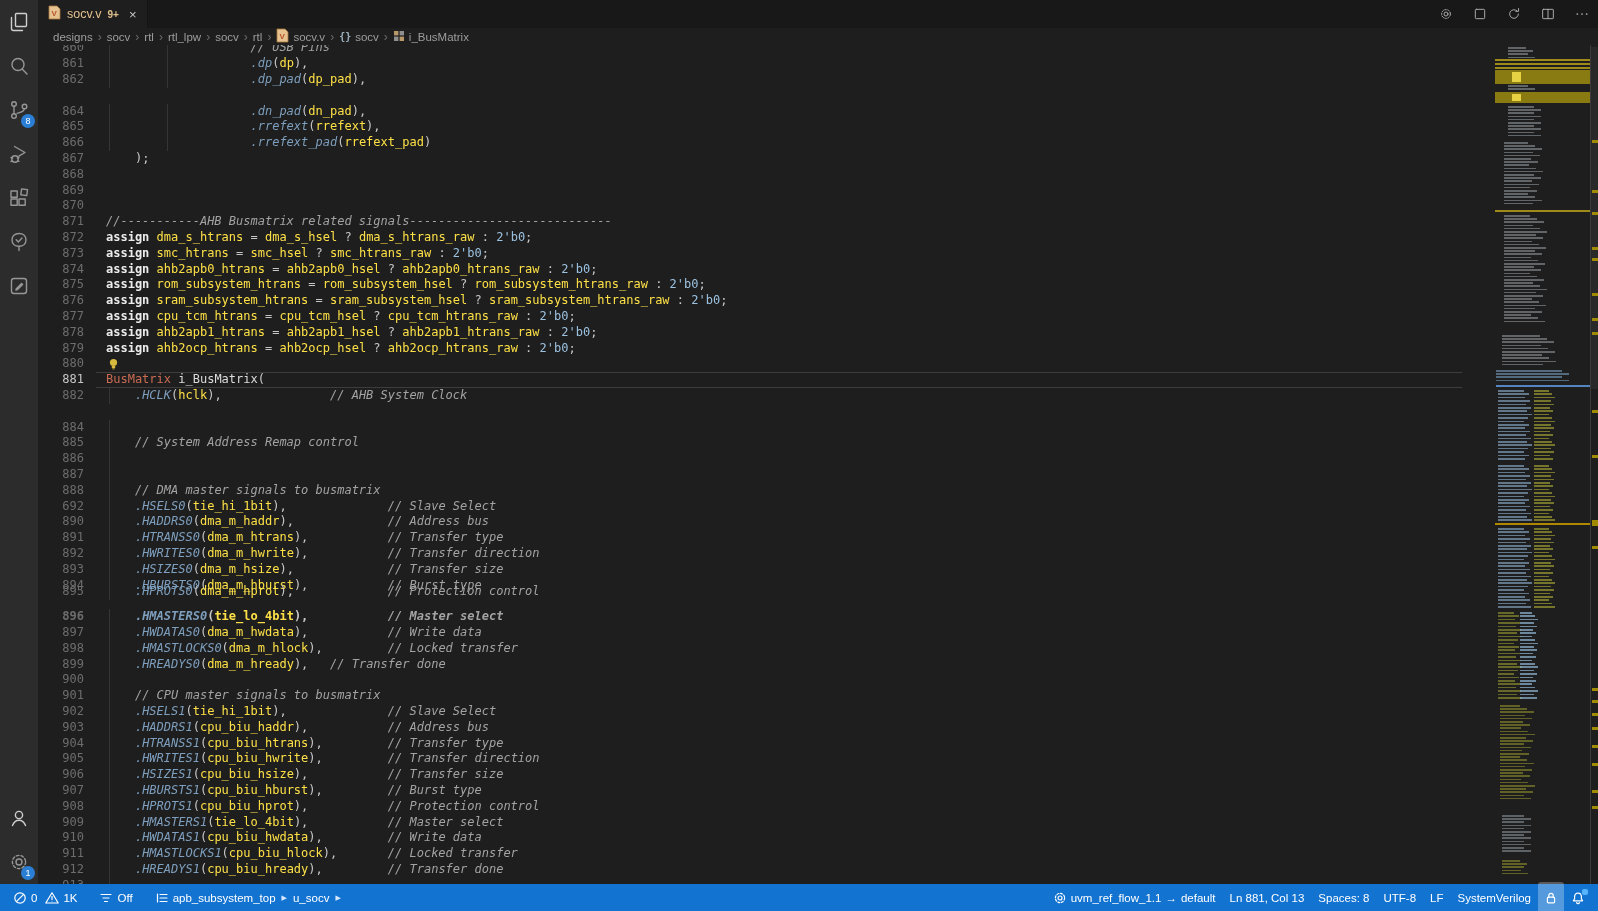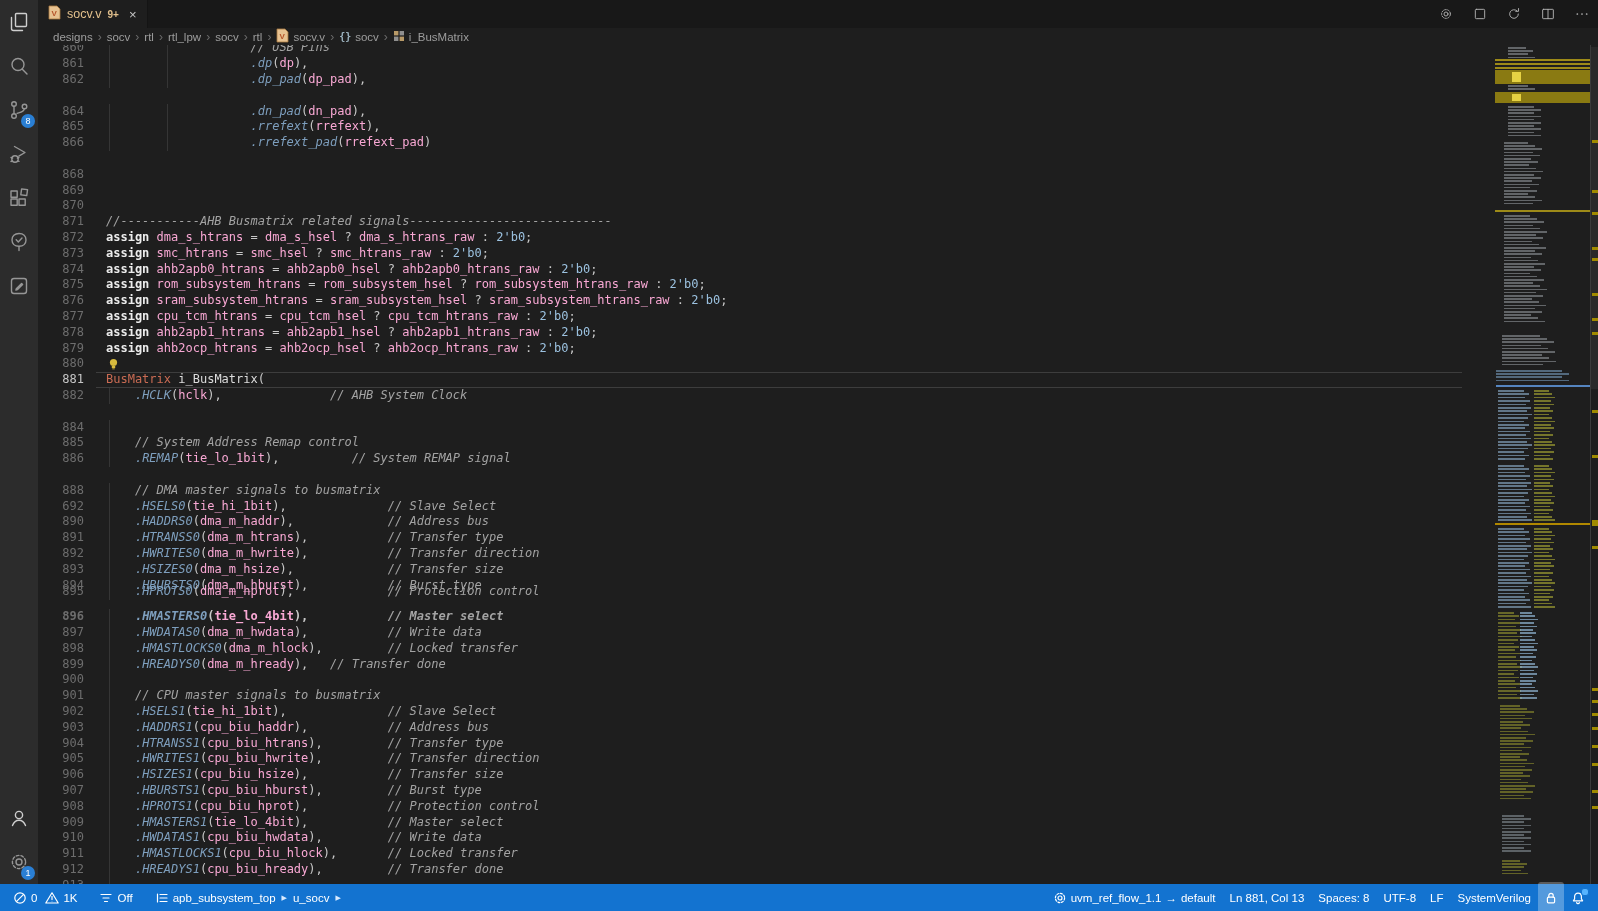--- a/index.html
+++ b/index.html
@@ -35,21 +35,21 @@
   
   #editor{position:absolute;left:38px;top:45px;width:1424px;height:839px;overflow:hidden;
     font-family:"DejaVu Sans Mono","Liberation Mono",monospace;font-size:12px;}
   .row{position:absolute;left:0;width:100%;height:15.8px;line-height:15.8px;}
   .ln{position:absolute;left:0;width:46px;text-align:right;color:#6d6d6d;cursor:pointer;}
   .ln.active{color:#c6c6c6;}
   .lc{position:absolute;left:68px;white-space:pre;cursor:text;}
   .guide{position:absolute;top:0;width:1px;height:15.8px;background:#353535;}
   .tk-pl{color:#d4d4d4}.tk-tx{color:#dcdcdc}
   .tk-kw{color:#ececec;font-weight:bold}
-  .tk-id{color:#f9a8d4}
+  .tk-id{color:#fde047}
   .tk-num{color:#9cc2e0}
   .tk-op{color:#c8c8c8}
   .tk-cm{color:#a3a3a3;font-style:italic}
   .tk-port{color:#7e9fbe;font-style:italic}
   .tk-type{color:#c96b53}
   #cur-line{position:absolute;left:58px;right:0;height:15.8px;border-top:1px solid #3d3d3d;border-bottom:1px solid #3d3d3d;box-sizing:border-box;pointer-events:none;}
 
   
   #minimap{position:absolute;left:1462px;top:45px;width:128px;height:839px;overflow:hidden;cursor:pointer;}
   .mm{position:absolute;}
@@ -284,20 +284,24 @@
         <span class="guide" style="left: 128.813px;"></span>
         <span class="ln">865</span>
         <span class="lc"><span class="tk-pl">                    </span><span class="tk-port">.rrefext</span><span class="tk-op">(</span><span class="tk-id">rrefext</span><span class="tk-op">),</span></span>
       </div>
       <div class="row" style="top: 90.2px;">
         <span class="guide" style="left: 71px;"></span>
         <span class="guide" style="left: 128.813px;"></span>
         <span class="ln">866</span>
         <span class="lc"><span class="tk-pl">                    </span><span class="tk-port">.rrefext_pad</span><span class="tk-op">(</span><span class="tk-id">rrefext_pad</span><span class="tk-op">)</span></span>
       </div>
+      <div class="row" style="top: 106px;">
+        <span class="ln">867</span>
+        <span class="lc"><span class="tk-pl">    </span><span class="tk-op">);</span></span>
+      </div>
       <div class="row" style="top: 121.8px;">
         <span class="ln">868</span>
       </div>
       <div class="row" style="top: 137.6px;">
         <span class="ln">869</span>
       </div>
       <div class="row" style="top: 153.4px;">
         <span class="ln">870</span>
       </div>
       <div class="row" style="top: 169.2px;">
@@ -358,21 +362,24 @@
         <span class="ln">884</span>
       </div>
       <div class="row" style="top: 390.4px;">
         <span class="guide" style="left: 71px;"></span>
         <span class="ln">885</span>
         <span class="lc"><span class="tk-pl">    </span><span class="tk-cm">// System Address Remap control</span></span>
       </div>
       <div class="row" style="top: 406.2px;">
         <span class="guide" style="left: 71px;"></span>
         <span class="ln">886</span>
-        <span class="lc"><span class="tk-pl">    </span><span class="tk-port">.REMAP</span><span class="tk-op">(</span><span class="tk-id">tie_lo_1bit</span><span class="tk-op">),</span><span class="tk-pl">          </span><span class="tk-cm">// System REMAP signal</span></span>
+      </div>
+      <div class="row" style="top: 422px;">
+        <span class="guide" style="left: 71px;"></span>
+        <span class="ln">887</span>
       </div>
       <div class="row" style="top: 437.8px;">
         <span class="guide" style="left: 71px;"></span>
         <span class="ln">888</span>
         <span class="lc"><span class="tk-pl">    </span><span class="tk-cm">// DMA master signals to busmatrix</span></span>
       </div>
       <div class="row" style="top: 453.6px;">
         <span class="guide" style="left: 71px;"></span>
         <span class="ln">692</span>
         <span class="lc"><span class="tk-pl">    </span><span class="tk-port">.HSELS0</span><span class="tk-op">(</span><span class="tk-id">tie_hi_1bit</span><span class="tk-op">),</span><span class="tk-pl">              </span><span class="tk-cm">// Slave Select</span></span>

